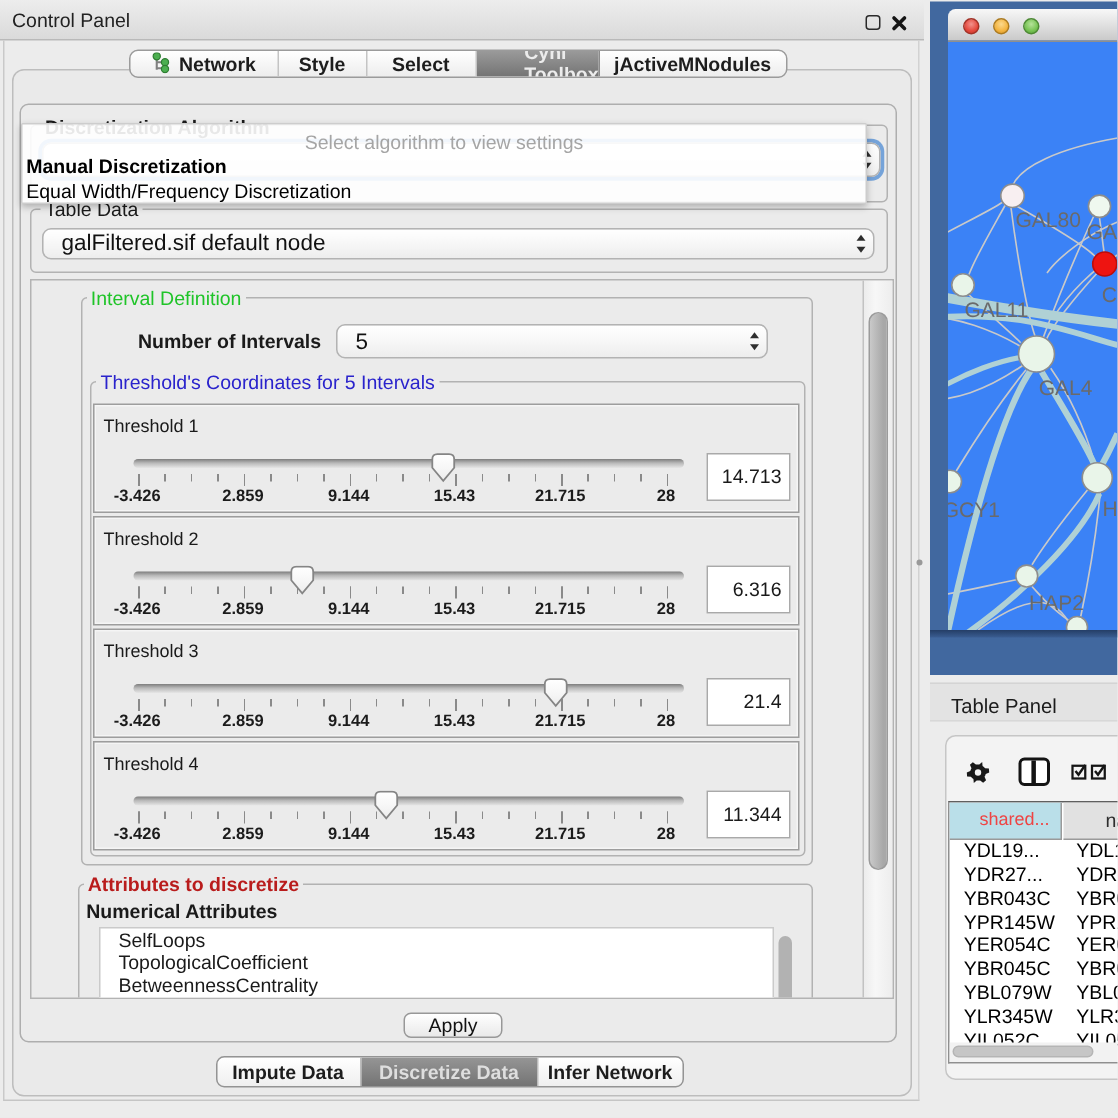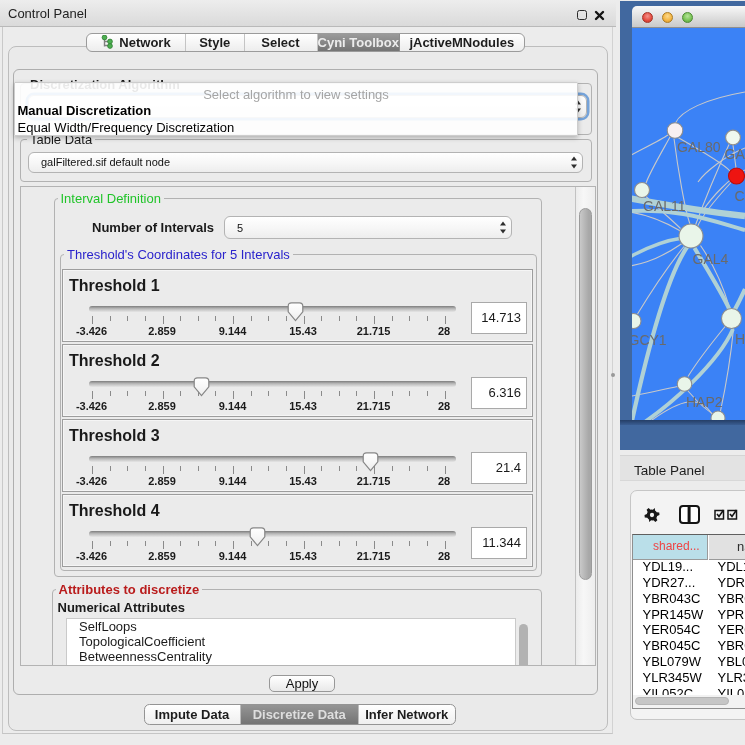--- a/index.html
+++ b/index.html
@@ -22,34 +22,34 @@
     border:1px solid #9b9b9b; border-radius:6px; display:flex; overflow:hidden; }
   #tabs .seg { height:100%; display:flex; align-items:center; justify-content:center;
     font-size:13px; font-weight:600; color:#1d1d1d; border-right:1px solid #c4c4c4; }
   #tabs .seg.sel { background:linear-gradient(180deg,#9a9a9a,#747474); color:#ececec; border-right:1px solid #8b8b8b; }
   #tabs .seg.last { border-right:none; }
   
   .group { position:absolute; border:1px solid #b2b2b2; border-radius:4px; }
   .glabel { position:absolute; background:#ebebeb; padding:0 3px; font-size:13px; line-height:13px; }
   
   .combo { position:absolute; background:linear-gradient(180deg,#ffffff 0%,#f6f6f6 55%,#ededed 100%);
-    border:1px solid #b3b3b3; border-radius:6px; font-size:11px; color:#111; }
+    border:1px solid #b3b3b3; border-radius:6px; font-size:15px; color:#111; }
   .combo .tx { position:absolute; left:12px; top:50%; transform:translateY(-50%); white-space:nowrap; }
   .arrows { position:absolute; right:4px; top:50%; width:7px; height:15px; transform:translateY(-50%); }
   .arrows:before { content:""; position:absolute; left:0; top:1.5px; border:3.5px solid transparent; border-bottom:4.5px solid #2e2e2e; border-top:none; }
   .arrows:after { content:""; position:absolute; left:0; bottom:1.5px; border:3.5px solid transparent; border-top:4.5px solid #2e2e2e; border-bottom:none; }
   
   #scrollpane { left:20px; top:186px; width:576px; height:480px; border:1px solid #b3b3b3; background:#ebebeb; overflow:hidden; }
   #vsb { position:absolute; right:0; top:0; width:20px; height:100%; background:linear-gradient(90deg,#ececec,#f7f7f7 40%,#ededed); border-left:1px solid #c2c2c2; }
   #vsb .thumb { position:absolute; left:2.5px; top:21px; width:13px; height:372px; border-radius:7px;
     background:linear-gradient(90deg,#c9c9c9,#a8a8a8 80%); border:1px solid #9b9b9b; }
   
   .tbox { position:absolute; left:41px; width:471px; height:72.5px; border:1px solid #9d9d9d;
     box-shadow:inset 0 0 0 1px #f5f5f5; background:#ebebeb; }
-  .tbox .lbl { position:absolute; left:6px; top:7px; font-weight:bold; font-size:16px; }
+  .tbox .lbl { position:absolute; left:6px; top:7px; font-weight:normal; font-size:12px; }
   .track { position:absolute; left:26px; top:36px; width:367px; height:6px; border-radius:3px;
     background:linear-gradient(180deg,#7d7d7d 0%,#b9b9b9 45%,#e6e6e6 100%); }
   .minors { position:absolute; left:28.5px; top:46px; width:355px; height:4.5px;
     background:repeating-linear-gradient(90deg,#8a8a8a 0 1px,transparent 1px 17.625px); }
   .majors { position:absolute; left:28.5px; top:46px; width:355px; height:7.5px;
     background:repeating-linear-gradient(90deg,#8a8a8a 0 1px,transparent 1px 70.5px); }
   .tlabels { position:absolute; left:-1.5px; top:54.5px; width:100%; height:12px; }
   .tlabels span { position:absolute; transform:translateX(-50%); font-size:11px; font-weight:bold; color:#1b1b1b; white-space:nowrap; }
   .vbox { position:absolute; left:408px; top:32px; width:56px; height:32px; background:#ffffff;
     border:1px solid #a9a9a9; font-size:13px; text-align:right; line-height:30px; padding-right:5px; }
@@ -98,21 +98,21 @@
   <div class="seg" style="width:99px;">
     <svg width="13" height="14" viewBox="0 0 13 14" style="margin-right:5px;">
       <path d="M3.5 2.5 V11.5 M3.5 6.5 H8.5 M3.5 10.5 H8.5" stroke="#808080" stroke-width="1.4" fill="none"></path>
       <circle cx="3.5" cy="2.5" r="2.4" fill="#4caf50" stroke="#2e7d32" stroke-width="0.8"></circle>
       <circle cx="9" cy="6.5" r="2.4" fill="#4caf50" stroke="#2e7d32" stroke-width="0.8"></circle>
       <circle cx="9" cy="11" r="2.4" fill="#4caf50" stroke="#2e7d32" stroke-width="0.8"></circle>
     </svg>
     Network</div>
   <div class="seg" style="width:58.5px;">Style</div>
   <div class="seg" style="width:73px;">Select</div>
-  <div class="seg sel" style="width:82.5px;">Cyni Toolbox</div>
+  <div class="seg sel" style="width:82.5px;padding-left:32px;">Cyni Toolbox</div>
   <div class="seg last" style="flex:1;">jActiveMNodules</div>
 </div>
 
 <div class="group" style="left:20px; top:83px; width:572px; height:52px;"></div>
 <div class="abs" style="left:30px; top:77px; font-weight:bold; font-size:13px; color:#1a1a1a;">Discretization Algorithm</div>
 <div class="combo" style="left:28px; top:95px; width:559px; height:23px; box-shadow:0 0 0 2.5px rgba(96,150,214,0.85);">
   <span class="arrows"></span>
 </div>
 
 <div class="group" style="left:20px; top:139px; width:572px; height:43px;"></div>

